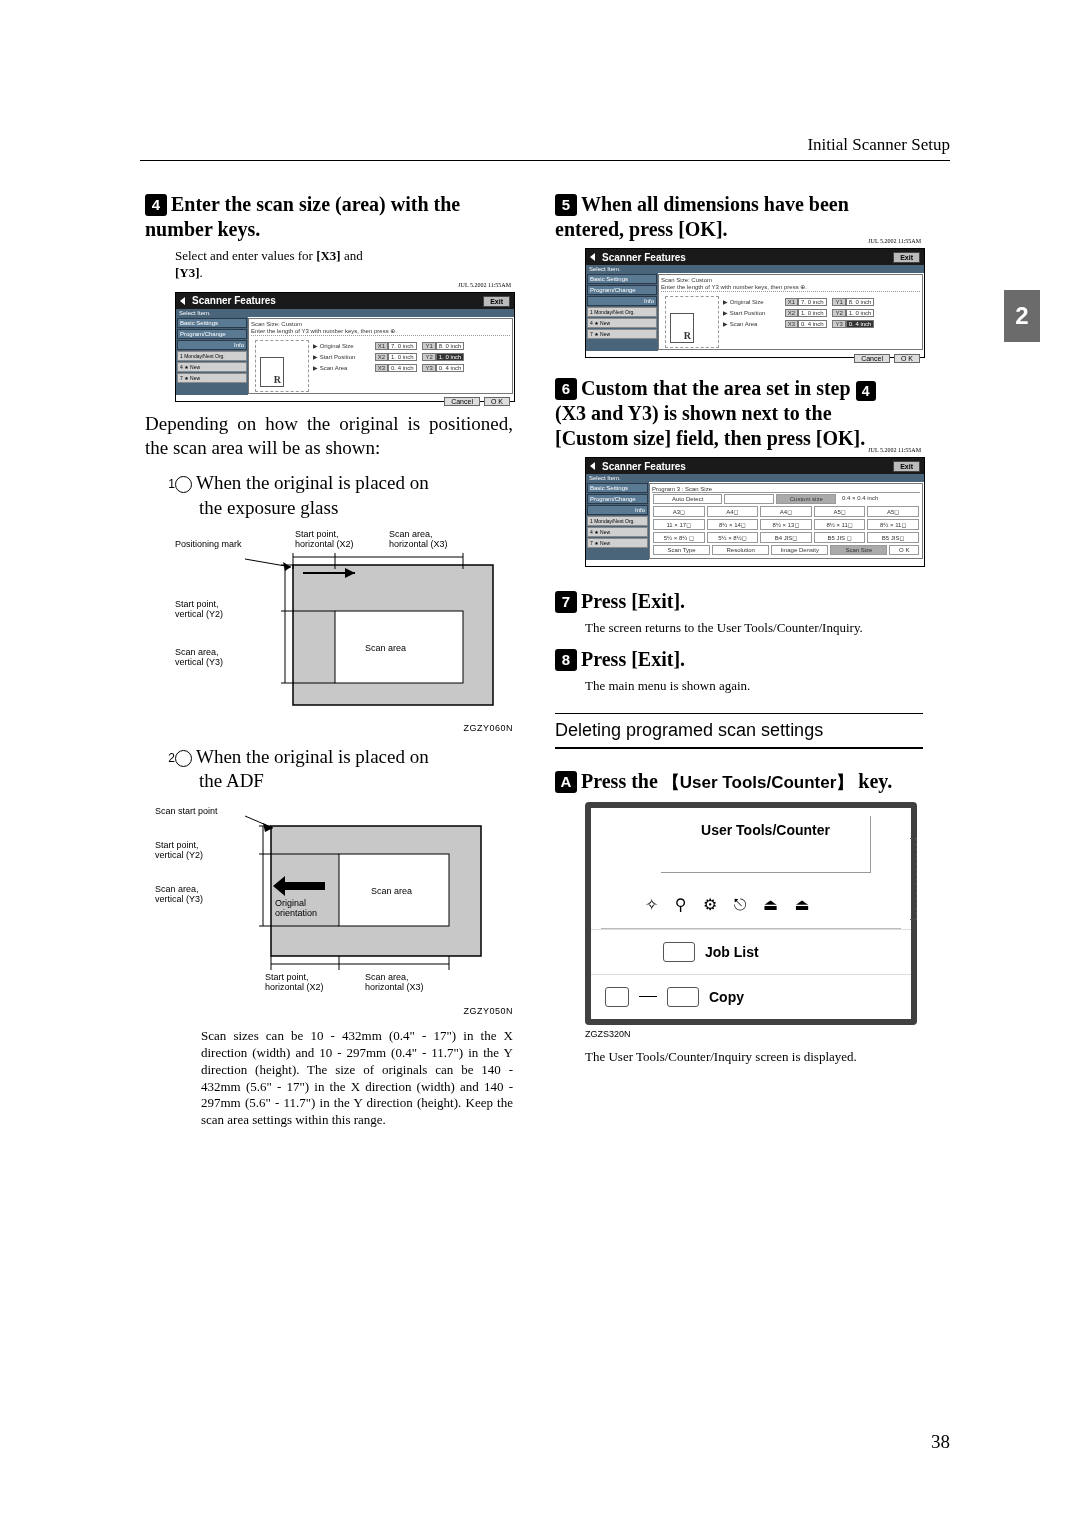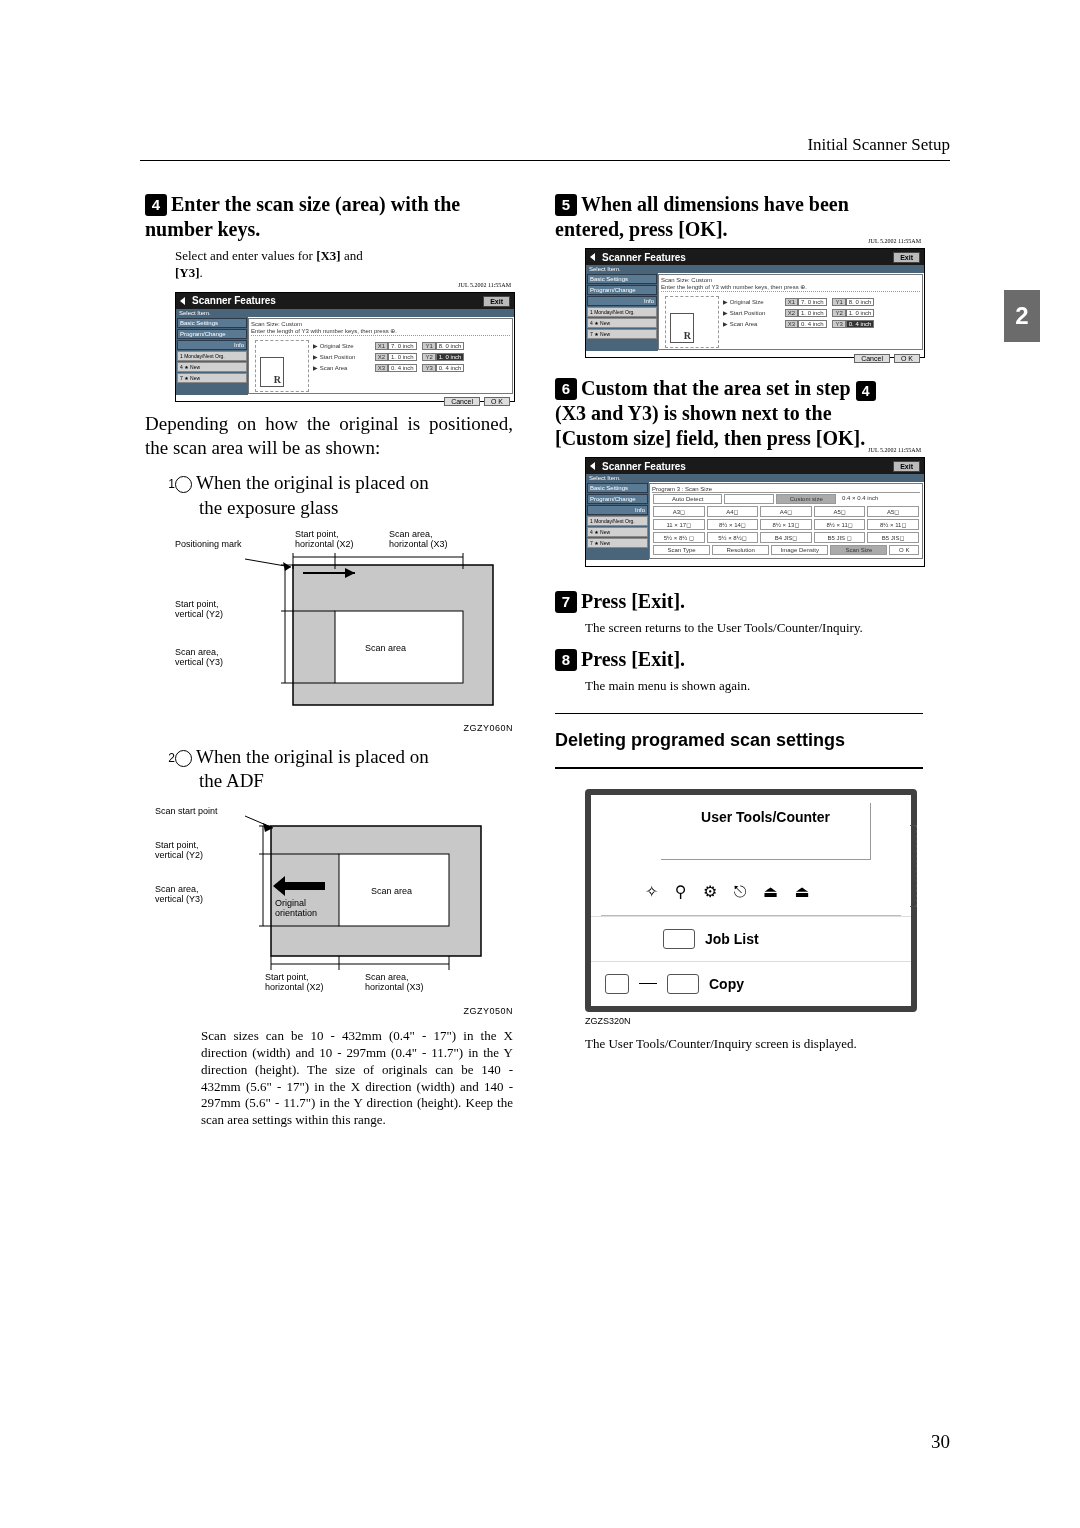--- a/index.html
+++ b/index.html
@@ -276,25 +276,25 @@
     text-align: right;
     font-size: 9px;
     font-family: sans-serif;
     margin: 4px 0 12px 30px;
     letter-spacing: 0.5px;
   }
   .dlabel { font-size: 9px; font-family: sans-serif; }
 
   .section-title {
     font-family: sans-serif;
-    font-weight: bold;
+    font-weight: normal;
     font-size: 18px;
     border-top: 1.5px solid #000;
     border-bottom: 2.5px solid #000;
-    padding: 16px 0;
+    padding: 6px 0;
     margin: 18px 0 20px 0;
   }
 
   
   .utc {
     margin: 8px 0 4px 30px;
     border: 6px solid #404040;
     border-radius: 4px;
     width: 320px;
     font-family: sans-serif;
@@ -344,21 +344,21 @@
   }
 
   [data-bind]:empty::after { content: ""; }
 </style>
 </head>
 <body>
 
 <div class="page-header" data-bind="header.section">Initial Scanner Setup</div>
 <div class="header-rule"></div>
 <div class="side-tab" data-bind="pageTab">2</div>
-<div class="page-number" data-bind="pageNumber">30</div>
+<div class="page-number" data-bind="pageNumber">38</div>
 
 <div class="col col-left">
   <p class="step-heading">
     <span class="step-num" data-bind="left.step4.num">4</span><span class="bold" data-bind="left.step4.title_a">Enter the scan size (area) with the</span><br>
     <span class="bold" data-bind="left.step4.title_b">number keys.</span>
   </p>
   <p class="body-text">
     <span data-bind="left.step4.body_a">Select and enter values for </span><span class="kbd" data-bind="left.step4.kbd1">[X3]</span><span data-bind="left.step4.body_b"> and </span><br><span class="kbd" data-bind="left.step4.kbd2">[Y3]</span><span data-bind="left.step4.body_c">.</span>
   </p>
 
@@ -671,20 +671,23 @@
   </p>
   <p class="body-text" data-bind="right.step7.body">The screen returns to the User Tools/Counter/Inquiry.</p>
 
   <p class="step-heading">
     <span class="step-num" data-bind="right.step8.num">8</span><span class="bold" data-bind="right.step8.title">Press </span><span class="kbd" data-bind="right.step8.kbd">[Exit]</span><span class="bold" data-bind="right.step8.title_c">.</span>
   </p>
   <p class="body-text" data-bind="right.step8.body">The main menu is shown again.</p>
 
   <div class="section-title" data-bind="right.sectionTitle">Deleting programed scan settings</div>
 
+  <p class="step-heading">
+    <span class="step-num" data-bind="right.stepA.num">A</span><span class="bold" data-bind="right.stepA.title">Press the </span><span class="kbd" style="font-family:sans-serif;font-size:17px" data-bind="right.stepA.kbd">【User Tools/Counter】</span><span class="bold" data-bind="right.stepA.title_c"> key.</span>
+  </p>
 
   <div class="utc">
     <div class="cut"></div>
     <div class="utc-top">
       <div data-bind="right.utc.top">User Tools/Counter</div>
       <div class="blank"></div>
     </div>
     <div class="utc-icons" data-bind="right.utc.icons">✧ ⚲ ⚙ ⎋ ⏏ ⏏</div>
     <div class="utc-row">
       <span style="width:48px"></span>

